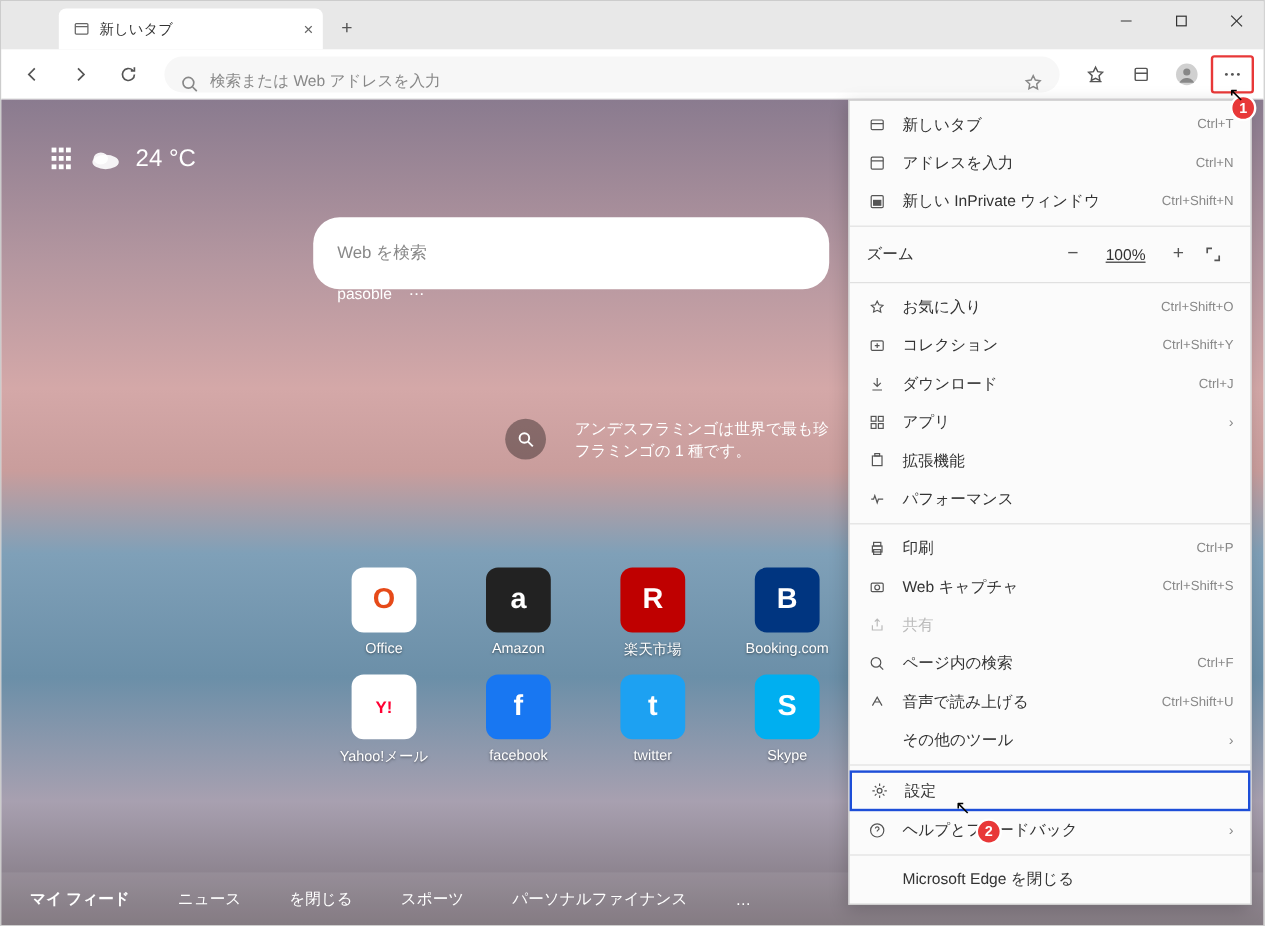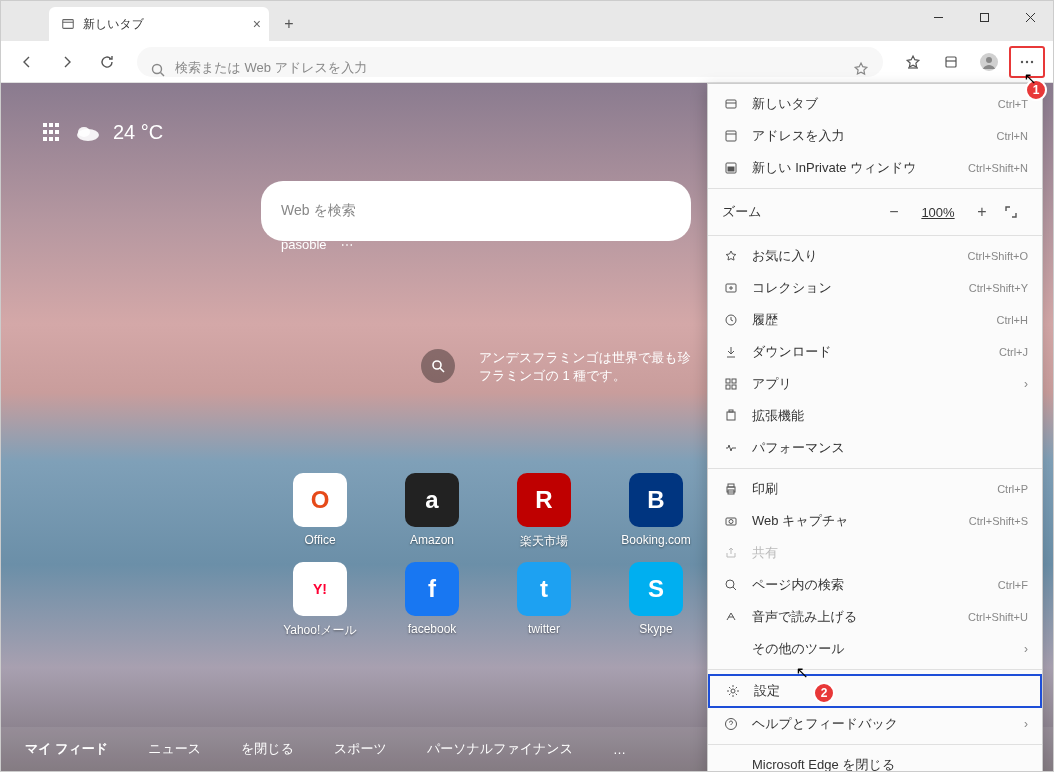--- a/index.html
+++ b/index.html
@@ -309,30 +309,20 @@
           <line x1="7" y1="5" x2="7" y2="9"></line>
           <line x1="5" y1="7" x2="9" y2="7"></line>
         </svg>
       </span>
       <span class="menu-label">コレクション</span>
       <span class="menu-shortcut">Ctrl+Shift+Y</span>
     </div>
   <div class="menu-row">
       <span class="menu-icon">
         <svg width="14" height="14" fill="none" stroke="#555">
-          <circle cx="7" cy="7" r="5"></circle>
-          <path d="M7 4v3l2 1"></path>
-        </svg>
-      </span>
-      <span class="menu-label">履歴</span>
-      <span class="menu-shortcut">Ctrl+H</span>
-    </div>
-  <div class="menu-row">
-      <span class="menu-icon">
-        <svg width="14" height="14" fill="none" stroke="#555">
           <path d="M7 2v7M4 6l3 3 3-3M3 12h8"></path>
         </svg>
       </span>
       <span class="menu-label">ダウンロード</span>
       <span class="menu-shortcut">Ctrl+J</span>
     </div>
   <div class="menu-row">
       <span class="menu-icon">
         <svg width="14" height="14" fill="none" stroke="#555">
           <rect x="2" y="2" width="4" height="4"></rect>

